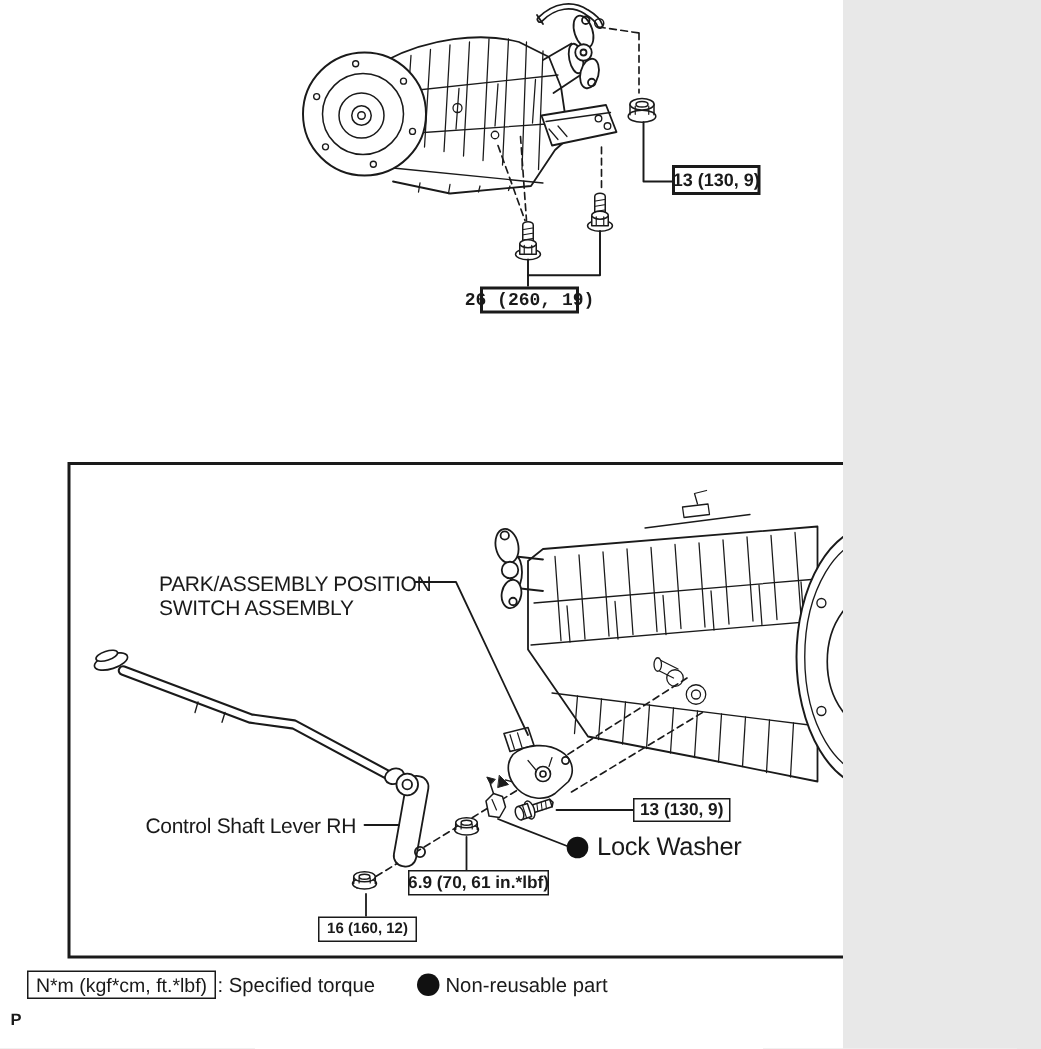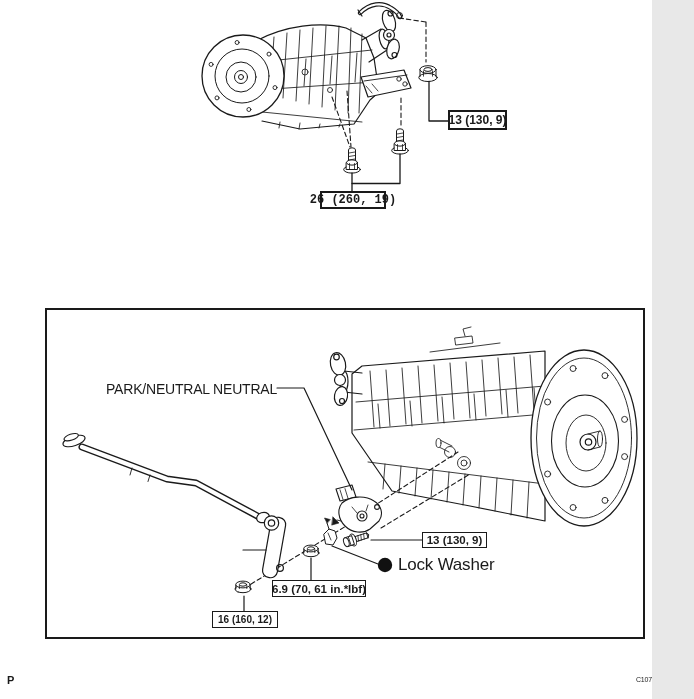--- a/index.html
+++ b/index.html
@@ -1,17 +1,17 @@
 <!DOCTYPE html>
 <html><head>
 <meta charset="utf-8">
 <style>
   html,body{margin:0;padding:0;background:#e8e8e8;}
   .page{
-    position:relative;width:652px;height:699px;background:#ffffff;
+    position:relative;width:562px;height:699px;background:#ffffff;
     font-family:"Liberation Sans",sans-serif;color:#1a1a1a;overflow:hidden;
   }
   .art{position:absolute;left:0;top:0;}
   .diagram-box{
     position:absolute;left:45px;top:308px;width:600px;height:331px;
     border:2px solid #1a1a1a;box-sizing:border-box;
   }
   .part-label{
     position:absolute;font-size:14px;letter-spacing:-0.2px;line-height:16px;white-space:nowrap;
   }
@@ -306,33 +306,43 @@
   <div class="torque-box" style="left:448px;top:110px;width:59px;height:20px;font-size:12px;">
     <span>13 (130, 9)</span>
   </div>
   <div class="torque-box" style="left:320px;top:191px;width:66px;height:18px;font-size:12px;font-family:Liberation Mono, monospace;">
     <span>26 (260, 19)</span>
   </div>
 
   <div class="diagram-box"></div>
 
   <div class="part-label" style="left:106px;top:381px;">
-    <div>PARK/NEUTRAL NEUTRAL</div>
-  </div>
-
+    <div>PARK/ASSEMBLY POSITION</div>
+    <div>SWITCH ASSEMBLY</div>
+  </div>
+
+  <div class="part-label" style="left:97px;top:542px;">Control Shaft Lever RH</div>
 
   <div class="part-label" style="left:398px;top:557px;font-size:17px;">Lock Washer</div>
 
   <div class="torque-box" style="left:422px;top:532px;width:65px;height:16px;font-size:11.5px;border-width:1.5px;">
     <span>13 (130, 9)</span>
   </div>
   <div class="torque-box" style="left:272px;top:580px;width:94px;height:17px;font-size:11.5px;border-width:1.5px;text-align:center;">
     <span>6.9 (70, 61 in.*lbf)</span>
   </div>
   <div class="torque-box" style="left:212px;top:611px;width:66px;height:17px;font-size:10px;border-width:1.5px;">
     <span>16 (160, 12)</span>
   </div>
 
+  <div class="legend">
+    <div class="legend-symbol-box">
+      <span>N*m (kgf*cm, ft.*lbf)</span>
+    </div>
+    <div class="legend-text" style="left:145px;">: Specified torque</div>
+    <div class="dot" style="left:278px;top:5px;width:15px;height:15px;"></div>
+    <div class="legend-text" style="left:297px;">Non-reusable part</div>
+  </div>
 
   <div class="page-marker">P</div>
   <div class="figure-code">C107109E02</div>
 
 </div>
 
 </body></html>

